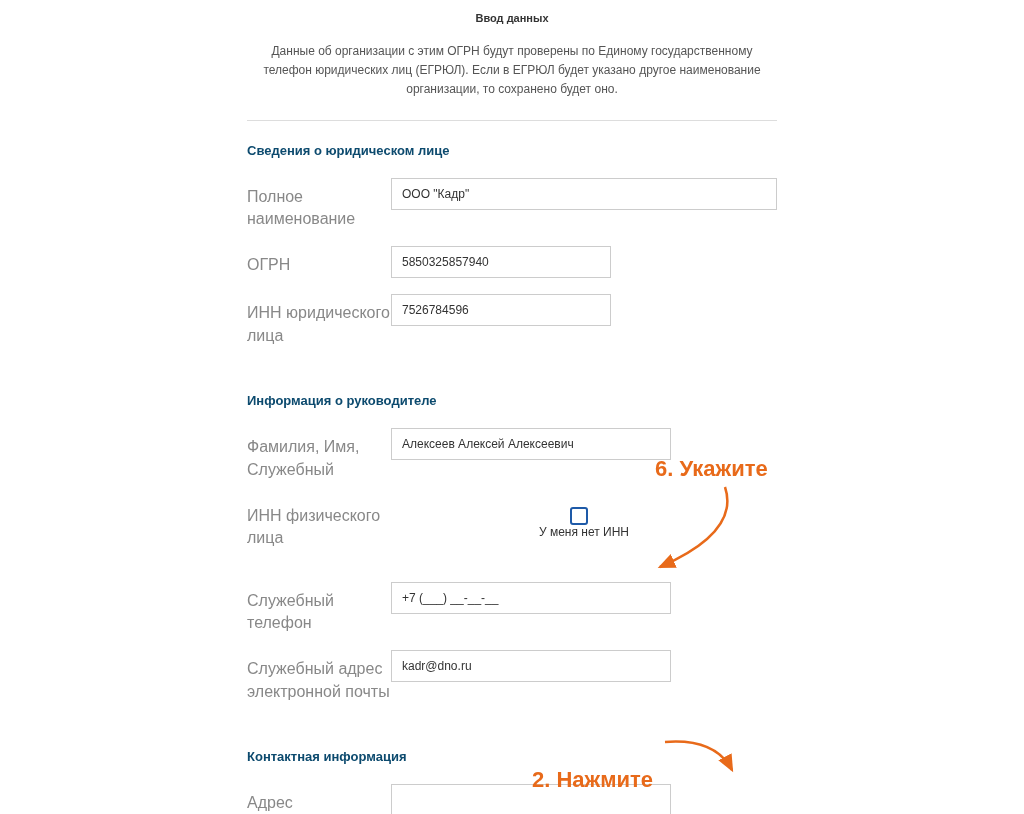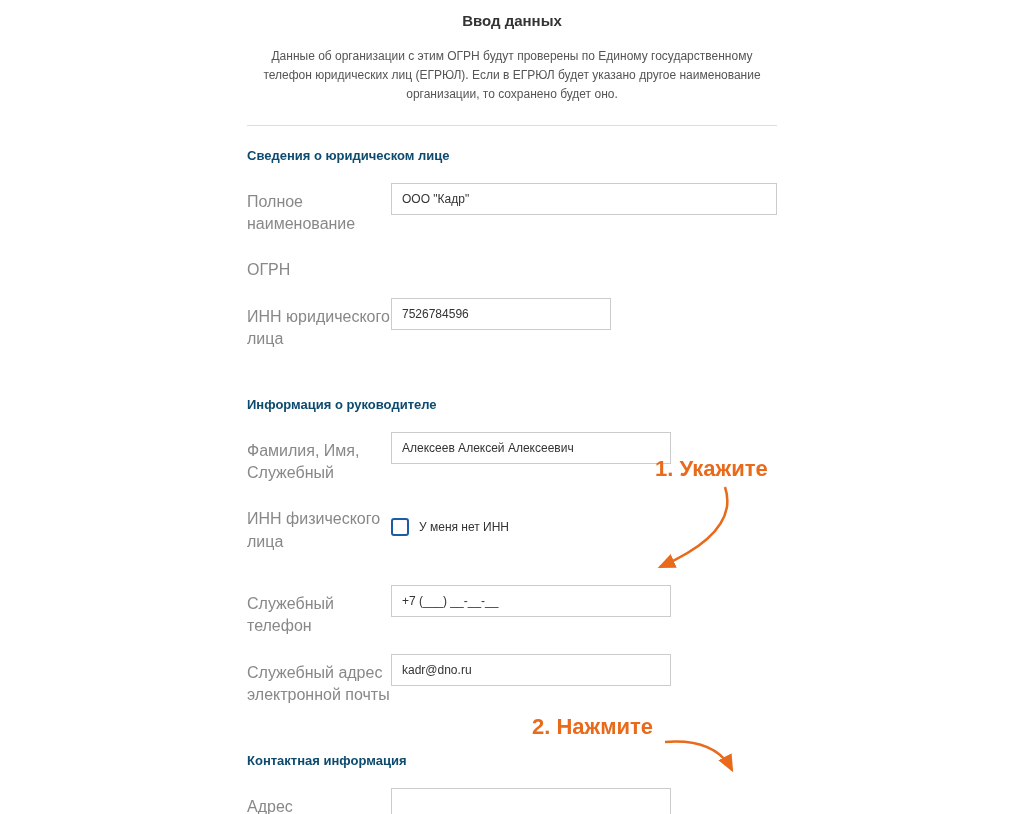--- a/index.html
+++ b/index.html
@@ -10,21 +10,21 @@
       height: 814px;
       position: relative;
     }
     .container {
       width: 530px;
       margin: 0 auto;
       padding-top: 12px;
     }
     .page-title {
       text-align: center;
-      font-size: 15px;
+      font-size: 11px;
       font-weight: bold;
       color: #333;
       margin-bottom: 18px;
     }
     .description {
       text-align: center;
       font-size: 12px;
       color: #555;
       line-height: 1.6;
       margin-bottom: 20px;
@@ -61,21 +61,22 @@
       padding: 0 10px;
       font-size: 12px;
       color: #333;
       background: #fff;
     }
     input.form-input.narrow { width: 220px; }
     input.form-input.med { width: 280px; }
     .checkbox-row {
       display: flex;
       align-items: center;
-      margin-top: 8px;
+      margin-top: 0;
+      flex-direction: column;
     }
     .checkbox-box {
       width: 18px;
       height: 18px;
       border: 2px solid #1e5aa8;
       border-radius: 3px;
       background: #fff;
       margin-right: 10px;
       cursor: pointer;
     }
@@ -133,20 +134,23 @@
 
   <div class="form-row">
     <div class="form-label">Полное наименование</div>
     <div class="form-input-wrap">
       <input class="form-input" type="text" value="ООО &quot;Кадр&quot;" style="">
     </div>
   </div>
 
   <div class="form-row">
     <div class="form-label">ОГРН</div>
+    <div class="form-input-wrap">
+      <input class="form-input narrow" type="text" value="5850325857940" style="">
+    </div>
   </div>
 
   <div class="form-row">
     <div class="form-label">ИНН юридического лица</div>
     <div class="form-input-wrap">
       <input class="form-input narrow" type="text" value="7526784596" style="">
     </div>
   </div>
 
   <div class="section-spacer"></div>
@@ -197,32 +201,32 @@
       <input class="form-input med" type="text" value="" style="">
     </div>
   </div>
 
   <div class="button-row">
     <button class="btn btn-cancel">Отмена</button>
     <button class="btn btn-continue">Продолжить</button>
   </div>
 </div>
 
-<div class="annotation" style="left:655px; top:456px;">1. Укажите</div>
+<div class="annotation" style="left:655px; top:456px;">6. Укажите</div>
 
 <svg class="arrow" style="left:640px; top:472px; width:120px; height:102px;">
   <defs>
     <marker id="ah1" markerWidth="8" markerHeight="8" refX="6" refY="3" orient="auto">
       <path d="M0,0 L7,3 L0,6 Z" fill="#e86a1a"></path>
     </marker>
   </defs>
   <path d="M 85 15 Q 100 60 20 95" stroke="#e86a1a" stroke-width="2.5" fill="none" marker-end="url(#ah1)"></path>
 </svg>
 
-<div class="annotation" style="left:532px; top:714px;">2. Нажмите</div>
+<div class="annotation" style="left:532px; top:767px;">2. Нажмите</div>
 
 <svg class="arrow" style="left:660px; top:730px; width:100px; height:50px;">
   <defs>
     <marker id="ah2" markerWidth="8" markerHeight="8" refX="6" refY="3" orient="auto">
       <path d="M0,0 L7,3 L0,6 Z" fill="#e86a1a"></path>
     </marker>
   </defs>
   <path d="M 5 12 Q 55 8 72 40" stroke="#e86a1a" stroke-width="2.5" fill="none" marker-end="url(#ah2)"></path>
 </svg>
 

